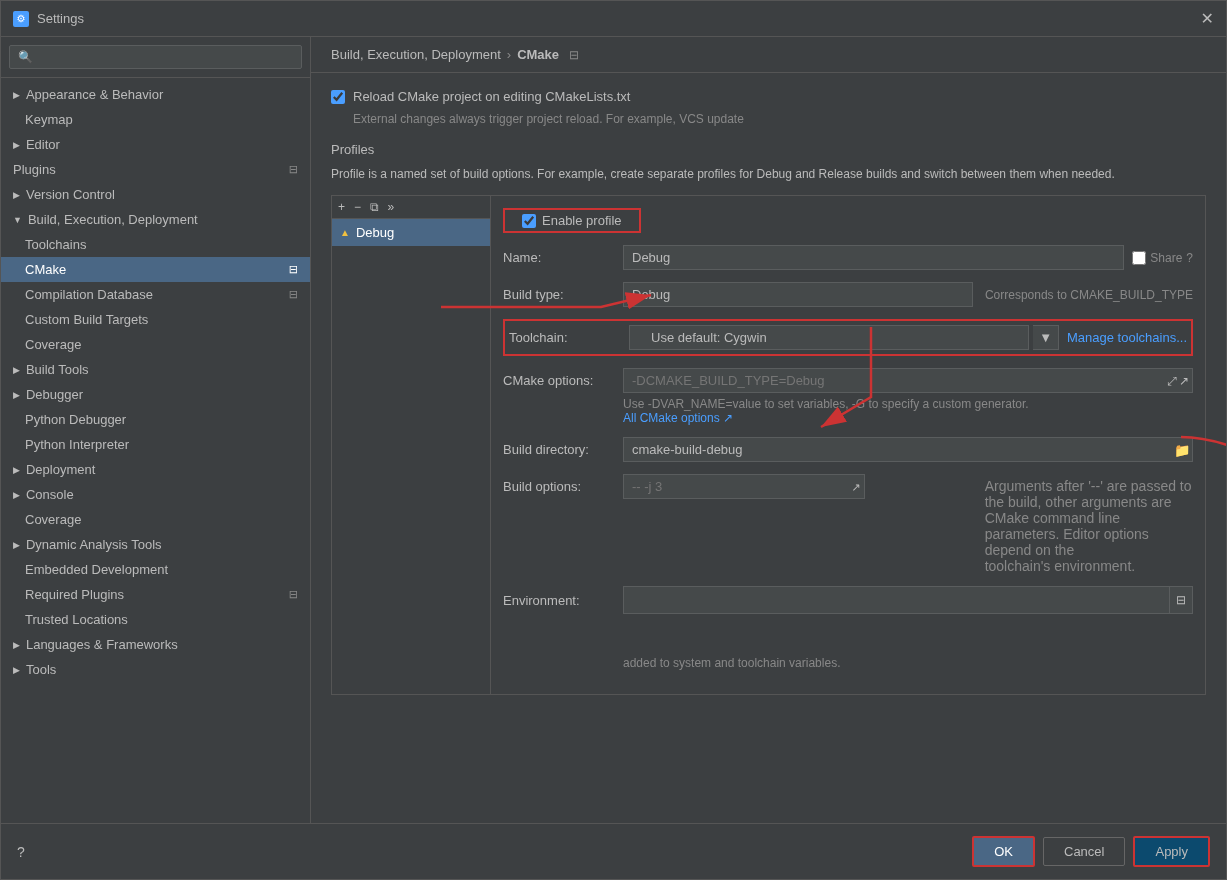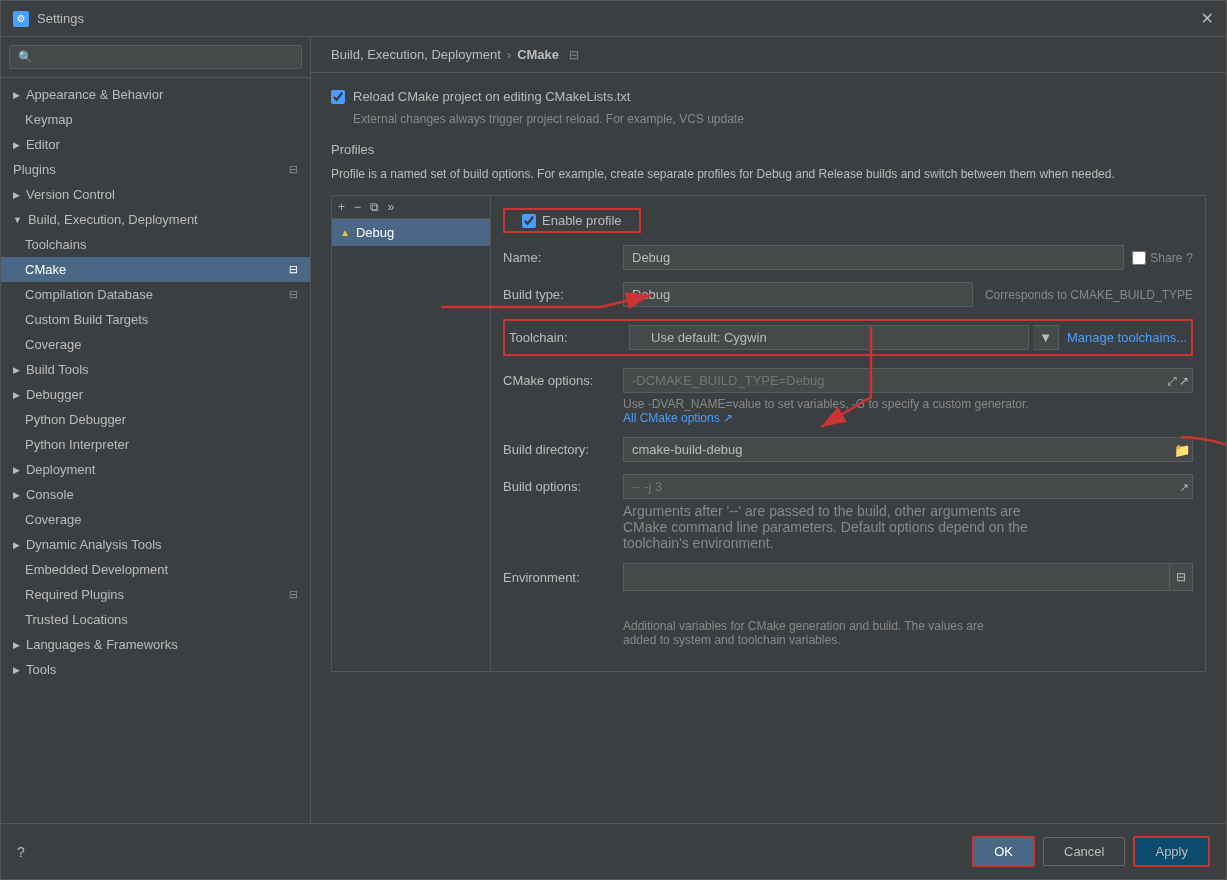--- a/index.html
+++ b/index.html
@@ -348,46 +348,46 @@
             
             <div class="form-row">
               <span class="form-label">Build directory:</span>
               <div style="flex:1; position:relative;">
                 <input type="text" class="text-input" value="cmake-build-debug" style="width: 100%; padding-right: 30px;">
                 <button style="position:absolute; right:2px; top:50%; transform:translateY(-50%); background:none; border:none; color:#bbbbbb; cursor:pointer;">📁</button>
               </div>
             </div>
 
             
-            <div class="form-row" style="align-items: flex-start; flex-direction: column;">
+            <div class="form-row" style="align-items: flex-start; ">
               <div style="display: flex; align-items: center; width: 100%;">
                 <span class="form-label">Build options:</span>
                 <div style="flex:1; position:relative;">
                   <input type="text" class="build-options-input" placeholder="-- -j 3" style="width: 100%; background: rgb(69, 73, 74); border: 1px solid rgb(90, 93, 94); color: rgb(136, 136, 136); padding: 4px 30px 4px 8px; font-size: 13px; outline: none;">
                   <button style="position:absolute; right:4px; top:50%; transform:translateY(-50%); background:none; border:none; color:#bbbbbb; cursor:pointer; font-size:11px;">↗</button>
                 </div>
               </div>
               <div style="padding-left:120px; font-size:14px; color:#888; margin-top:4px;">
                 <span>Arguments after '--' are passed to the build, other arguments are</span><br>
-                <span>CMake command line parameters. Default options depend on the</span><br>
+                <span>CMake command line parameters. Editor options depend on the</span><br>
                 <span>toolchain's environment.</span>
               </div>
             </div>
 
             
             <div class="form-row" style="align-items: flex-start; flex-direction: column; gap: 24px;">
               <div style="display: flex; align-items: center; width: 100%;">
                 <span class="form-label">Environment:</span>
                 <div style="flex:1; display:flex;">
                   <div class="env-input" style="flex:1; background:#45494a; border:1px solid #5a5d5e; min-height:28px;"></div>
                   <button style="background:#45494a; border:1px solid #5a5d5e; border-left:none; color:#bbbbbb; padding:4px 6px; cursor:pointer; font-size:12px;">⊟</button>
                 </div>
               </div>
               <div style="padding-left:120px; font-size:12px; color:#888; margin-top:4px;">
-                <span>Additional variables for CMake generation and build. The values are</span><br>
+                <br>
                 <span>added to system and toolchain variables.</span>
               </div>
             </div>
           </div>
         </div>
       </div>
 
       <svg style="position:absolute; top:0; left:0; width:100%; height:100%; pointer-events:none;">
 
         <defs>

